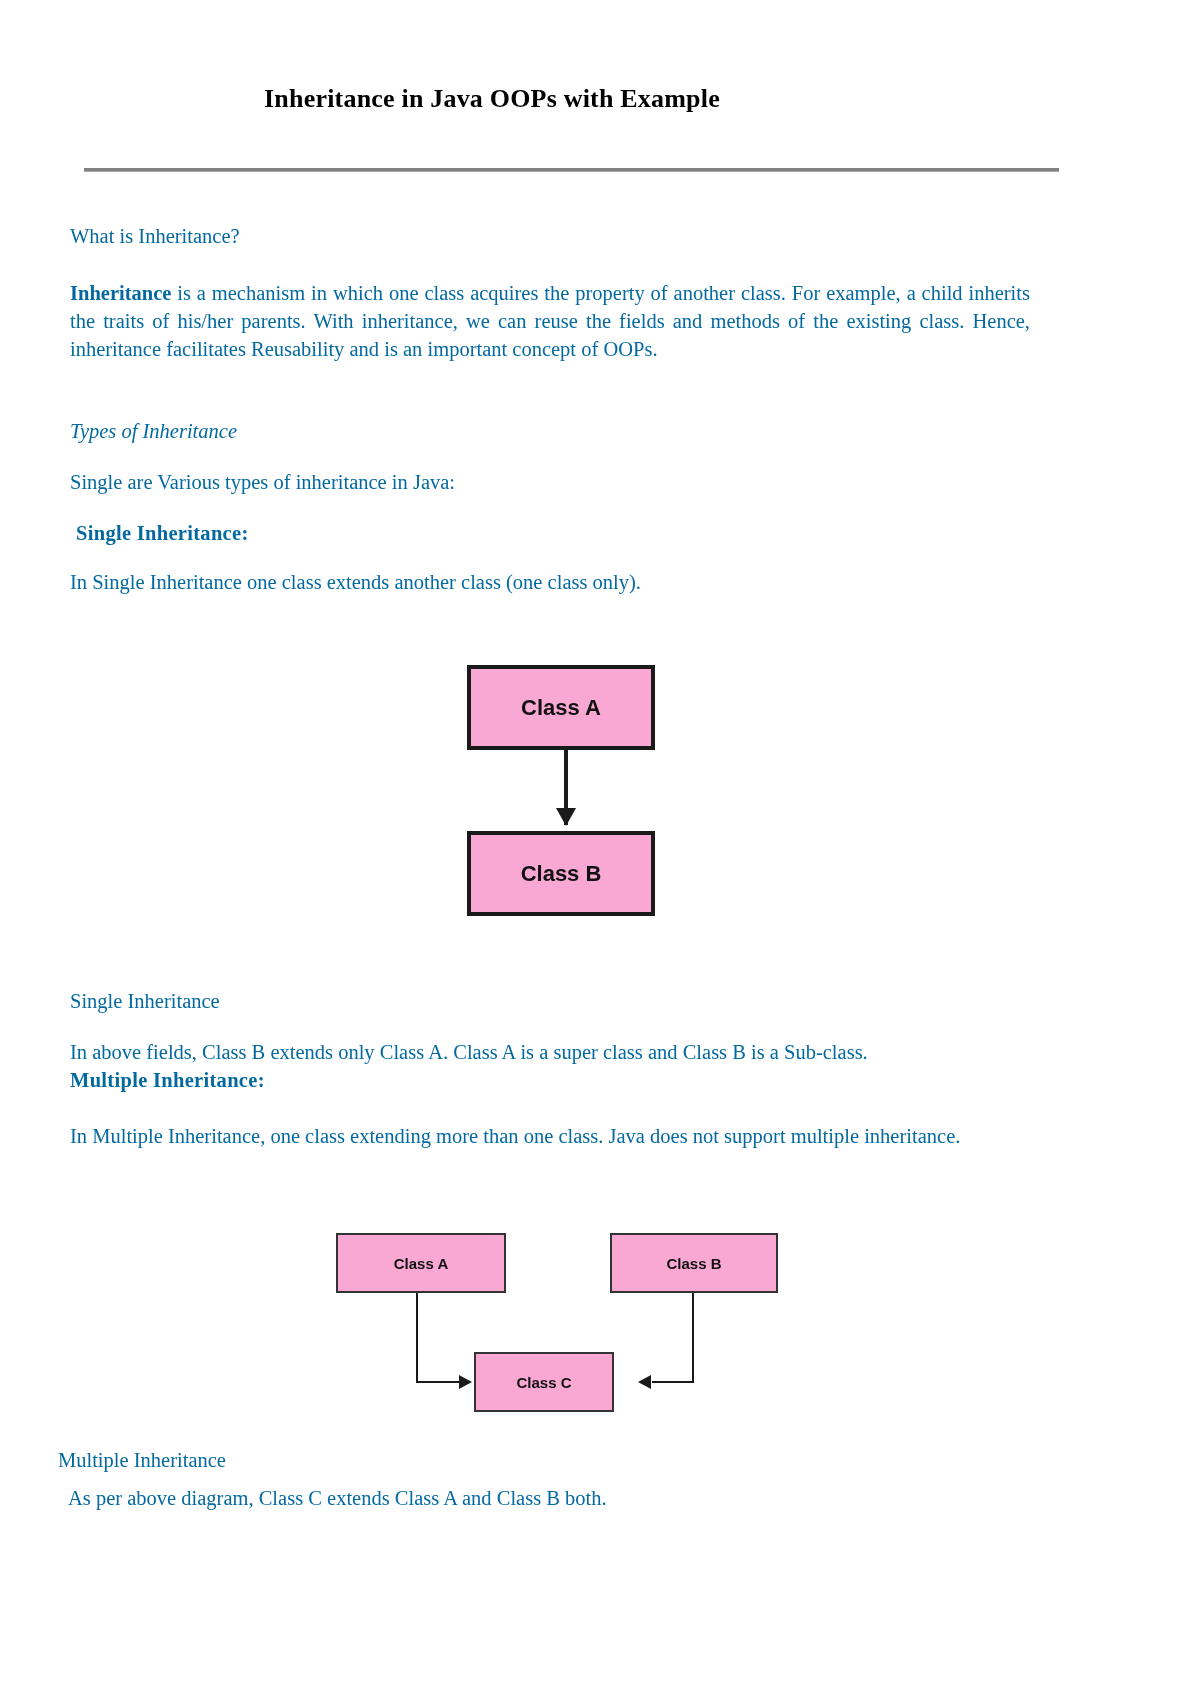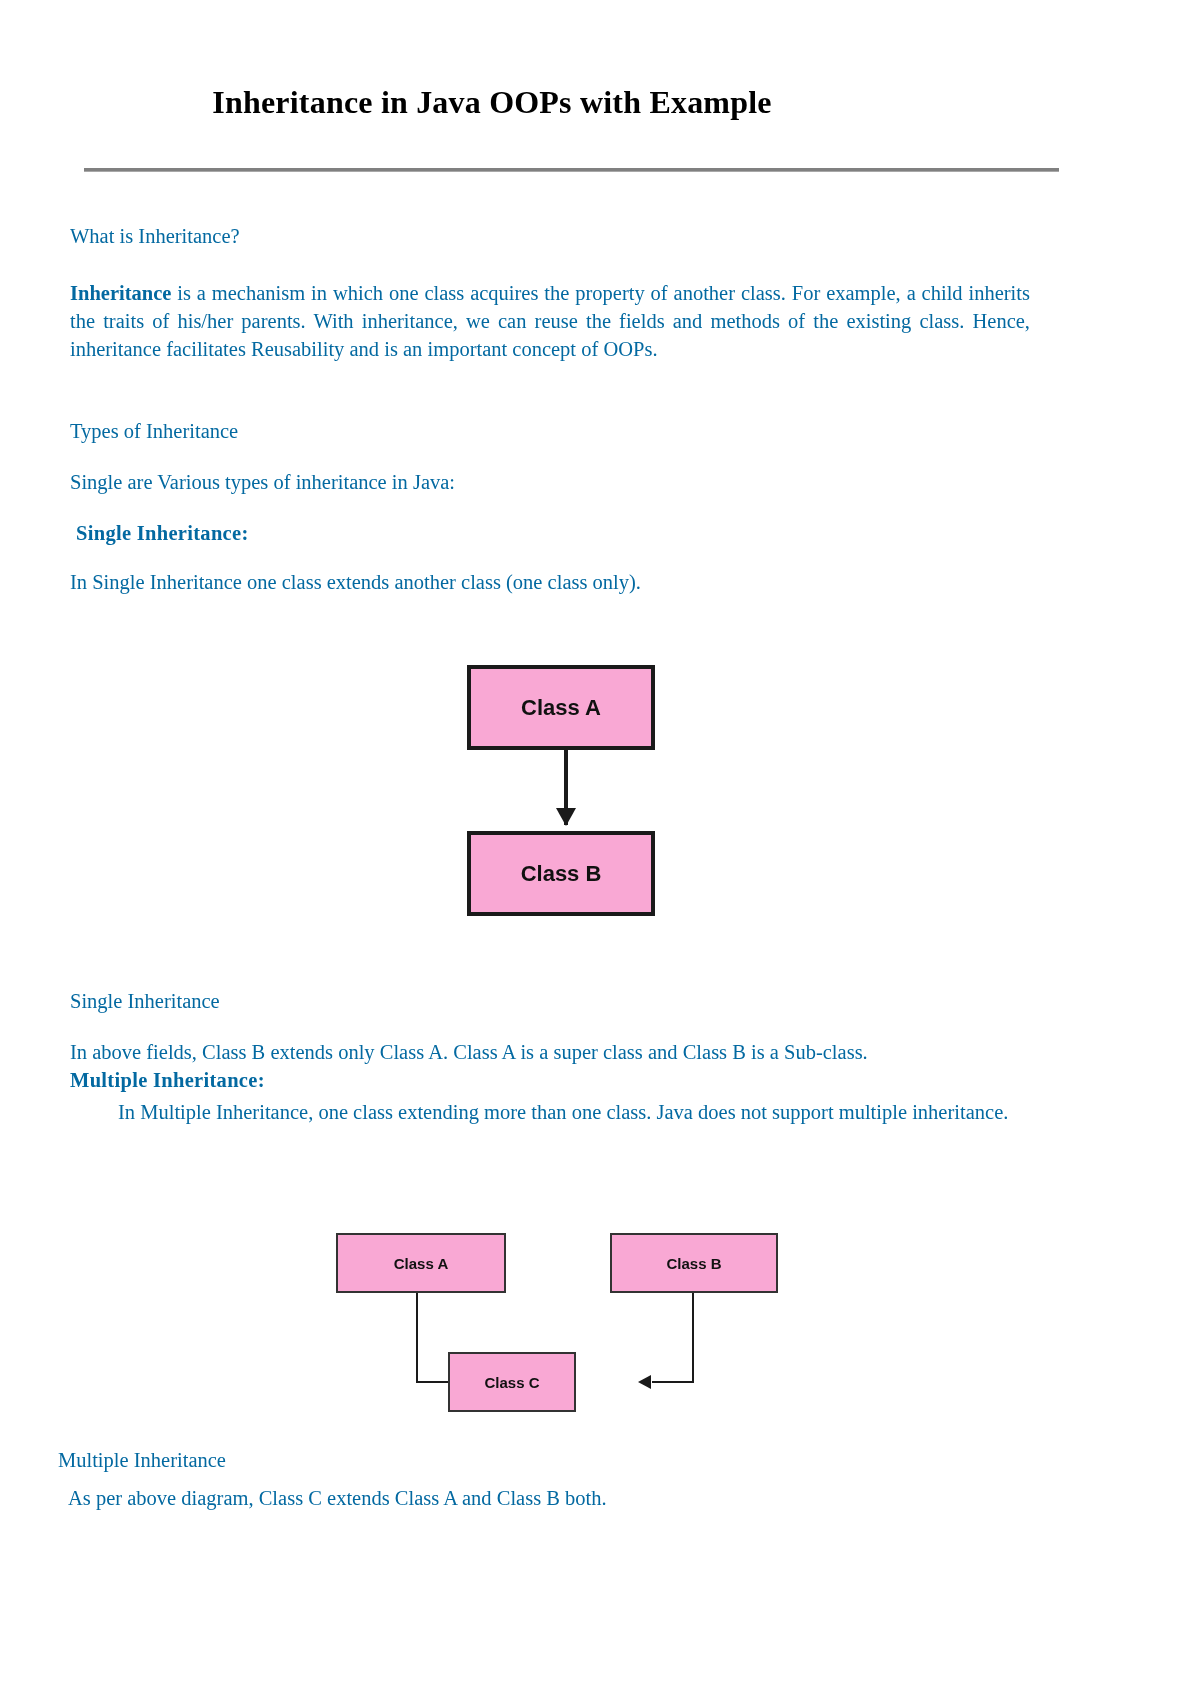--- a/index.html
+++ b/index.html
@@ -26,21 +26,21 @@
     background: #ffffff;
   }
 
   
   .doc-title {
     position: absolute;
     left: 0;
     top: 84px;
     width: 984px;
     text-align: center;
-    font-size: 32px;
+    font-size: 26px;
     font-weight: bold;
     letter-spacing: 0.2px;
     font-family: "Liberation Serif", "DejaVu Serif", serif;
   }
 
   .title-rule {
     position: absolute;
     left: 84px;
     top: 168px;
     width: 975px;
@@ -126,21 +126,21 @@
 <div class="page">
 
   <div class="doc-title">Inheritance in Java OOPs with Example</div>
 
   <div class="title-rule"></div>
 
   <div class="text-block" style="left:70px; top:222px; width:990px;">What is Inheritance?</div>
 
   <div class="text-block justify" style="left:70px; top:279px; width:960px;"><span class="bold-run">Inheritance</span><span> is a mechanism in which one class acquires the property of another class. For example, a child inherits the traits of his/her parents. With inheritance, we can reuse the fields and methods of the existing class. Hence, inheritance facilitates Reusability and is an important concept of OOPs.</span></div>
 
-  <div class="text-block" style="left:70px; top:417px; width:990px;">Types of Inheritance</div>
+  <div class="text-block" style="left:70px; top:417px; width:990px;font-style:italic;">Types of Inheritance</div>
 
   <div class="text-block" style="left:70px; top:468px; width:990px;">Single are Various types of inheritance in Java:</div>
 
   <div class="text-block heading-bold" style="left:76px; top:519px; width:990px;">Single Inheritance:</div>
 
   <div class="text-block" style="left:70px; top:568px; width:990px;">In Single Inheritance one class extends another class (one class only).</div>
 
   <div class="diagram" style="left:0; top:0; width:1200px; height:1694px;">
 
     <div class="class-box thick" style="left:467px; top:665px; width:188px; height:85px;">Class A</div>
@@ -151,36 +151,36 @@
 
     <div class="class-box thick" style="left:467px; top:831px; width:188px; height:85px;">Class B</div>
   </div>
 
   <div class="text-block" style="left:70px; top:987px; width:990px;">Single Inheritance</div>
 
   <div class="text-block" style="left:70px; top:1038px; width:990px;">In above fields, Class B extends only Class A. Class A is a super class and Class B is a Sub-class.</div>
 
   <div class="text-block heading-bold" style="left:70px; top:1066px; width:990px;">Multiple Inheritance:</div>
 
-  <div class="text-block justify" style="left:70px; top:1098px; width:975px;margin-left:48px;">In Multiple Inheritance, one class extending more than one class. Java does not support multiple inheritance.</div>
+  <div class="text-block justify" style="left:70px; top:1122px; width:975px;">In Multiple Inheritance, one class extending more than one class. Java does not support multiple inheritance.</div>
 
   <div class="diagram" style="left:0; top:0; width:1200px; height:1694px;">
 
     <div class="class-box thin" style="left:336px; top:1233px; width:170px; height:60px;">Class A</div>
 
     <div class="class-box thin" style="left:610px; top:1233px; width:168px; height:60px;">Class B</div>
 
     <div class="connector" style="left:416px; top:1293px; width:2px; height:90px;"></div>
     <div class="connector" style="left:416px; top:1381px; width:45px; height:2px;"></div>
     <div class="arrow-right" style="left:459px; top:1375px;"></div>
 
     <div class="connector" style="left:692px; top:1293px; width:2px; height:90px;"></div>
     <div class="connector" style="left:652px; top:1381px; width:42px; height:2px;"></div>
     <div class="arrow-left" style="left:638px; top:1375px;"></div>
 
-    <div class="class-box thin" style="left:448px; top:1352px; width:128px; height:60px;">Class C</div>
+    <div class="class-box thin" style="left:474px; top:1352px; width:140px; height:60px;">Class C</div>
   </div>
 
   <div class="text-block" style="left:58px; top:1446px; width:990px;">Multiple Inheritance</div>
 
   <div class="text-block" style="left:68px; top:1484px; width:990px;">As per above diagram, Class C extends Class A and Class B both.</div>
 
 </div>
 
 </body></html>

